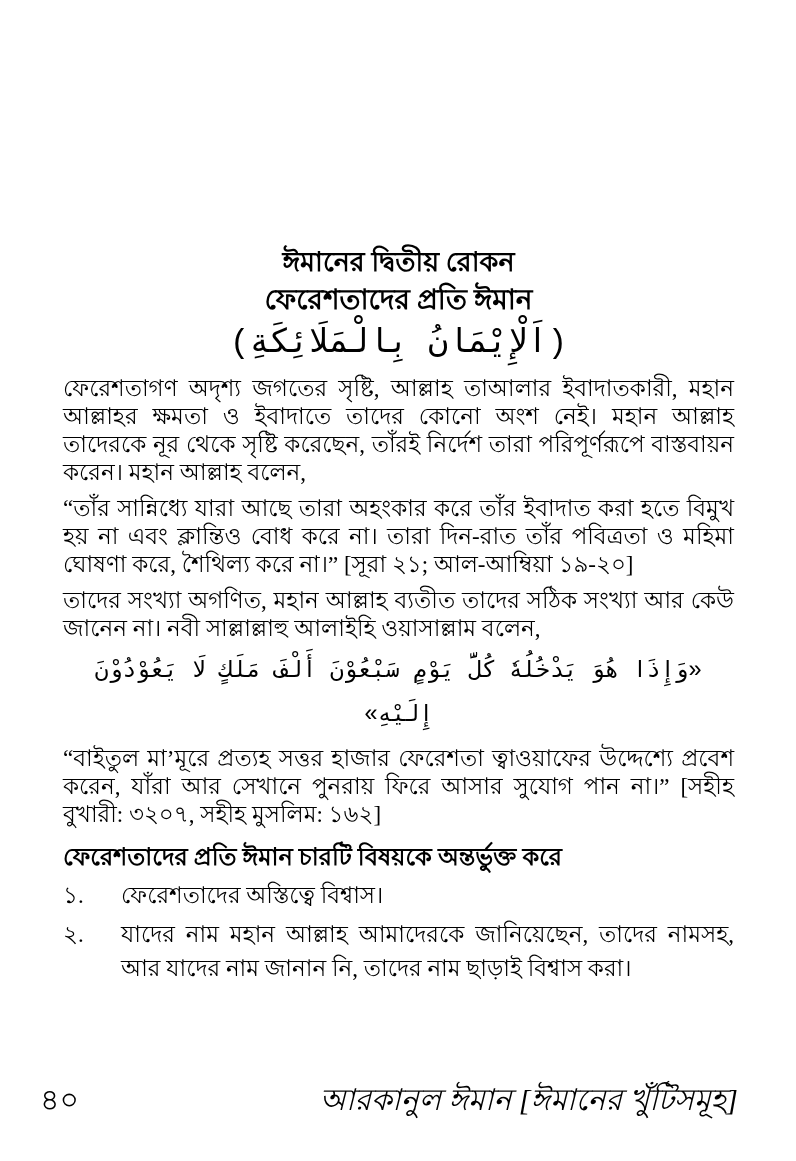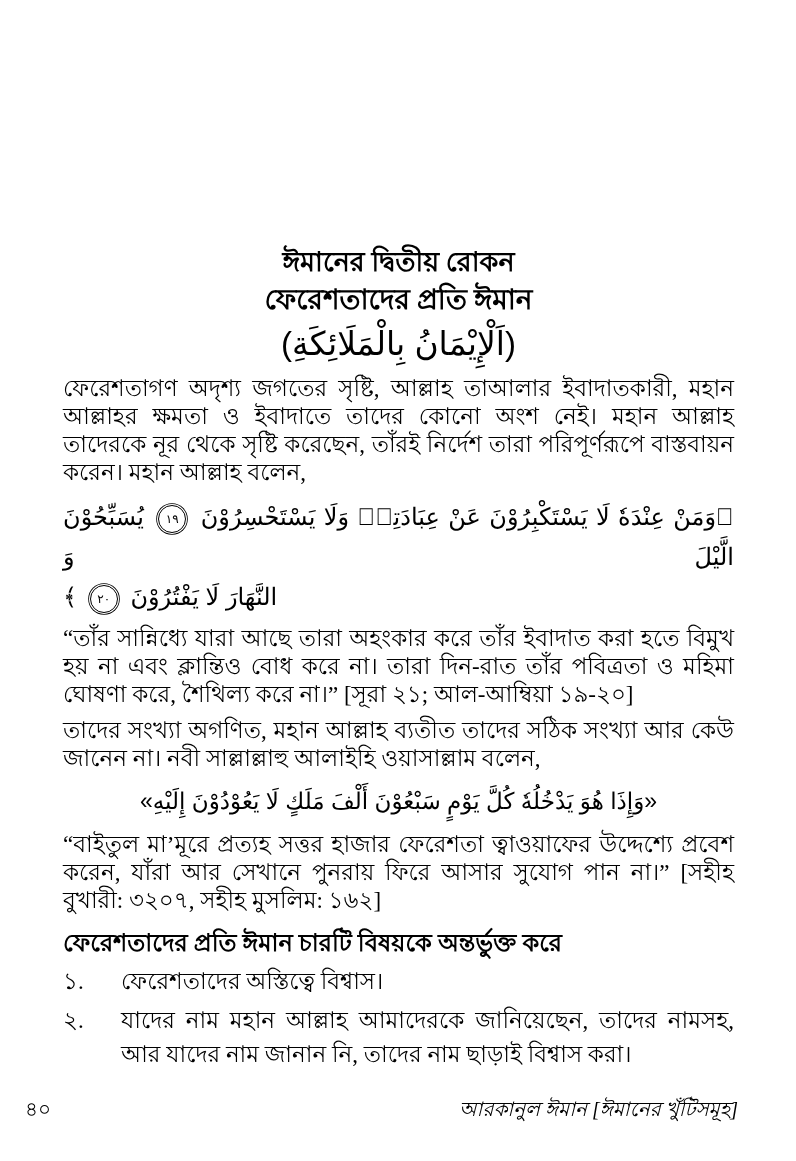--- a/index.html
+++ b/index.html
@@ -25,21 +25,21 @@
     text-align:center;
     font-size:27px; font-weight:bold;
     line-height:1.3;
   }
   .chapter-title {
     text-align:center;
     font-size:28px; font-weight:bold;
     line-height:1.25;
     margin-top:2px;
   }
-  .arabic { font-family:Liberation Sans, sans-serif; }
+  .arabic { font-family:Liberation Mono, monospace; }
   .arabic-chapter-title {
     text-align:center;
     font-size:33px;
     line-height:1.4;
     margin-top:4px;
     direction:rtl;
   }
   
   .bn-para {
     font-size:23px;
@@ -83,54 +83,42 @@
   .num-item {
     display:flex;
     font-size:23px; line-height:34px;
     margin-top:5px;
   }
   .num-item .num   { flex:0 0 52px; }
   .num-item .itext { flex:1; text-align:justify;margin-left:6px; }
   
   .footer {
     position:absolute;
-    left:25px; right:58px; bottom:34px;
+    left:40px; right:58px; bottom:34px;
     display:flex;
     justify-content:space-between;
     align-items:baseline;
-    font-size:20px;
+    font-size:30px;
   }
   .book-title { font-style:italic;margin-left:48px; }
 </style>
 </head>
 <body>
 
 <div class="page">
   <div class="content">
 
     <div class="kicker">ঈমানের দ্বিতীয় রোকন</div>
 
     <div class="chapter-title">ফেরেশতাদের প্রতি ঈমান</div>
 
     <div class="arabic arabic-chapter-title">(اَلْإِيْمَانُ بِالْمَلَائِكَةِ)</div>
 
     <p class="bn-para">ফেরেশতাগণ অদৃশ্য জগতের সৃষ্টি, আল্লাহ তাআলার ইবাদাতকারী, মহান আল্লাহর ক্ষমতা ও ইবাদাতে তাদের কোনো অংশ নেই। মহান আল্লাহ তাদেরকে নূর থেকে সৃষ্টি করেছেন, তাঁরই নির্দেশ তারা পরিপূর্ণরূপে বাস্তবায়ন করেন। মহান আল্লাহ বলেন,</p>
 
-    <div class="quran-verse">
-      <div class="arabic arabic-line justified" dir="rtl">
-        <span>﴿وَمَنْ عِنْدَهٗ لَا يَسْتَكْبِرُوْنَ عَنْ عِبَادَتِهٖ وَلَا يَسْتَحْسِرُوْنَ</span>
-        <span class="ayah-mark">١٩</span>
-        <span>يُسَبِّحُوْنَ الَّيْلَ وَ</span>
-      </div>
-      <div class="arabic arabic-line runout" dir="rtl">
-        <span>النَّهَارَ لَا يَفْتُرُوْنَ</span>
-        <span class="ayah-mark">٢٠</span>
-        <span>﴾</span>
-      </div>
-    </div>
 
     <p class="bn-para">“তাঁর সান্নিধ্যে যারা আছে তারা অহংকার করে তাঁর ইবাদাত করা হতে বিমুখ হয় না এবং ক্লান্তিও বোধ করে না। তারা দিন-রাত তাঁর পবিত্রতা ও মহিমা ঘোষণা করে, শৈথিল্য করে না।” [সূরা ২১; আল-আম্বিয়া ১৯-২০]</p>
 
     <p class="bn-para">তাদের সংখ্যা অগণিত, মহান আল্লাহ ব্যতীত তাদের সঠিক সংখ্যা আর কেউ জানেন না। নবী সাল্লাল্লাহু আলাইহি ওয়াসাল্লাম বলেন,</p>
 
     <div class="arabic hadith-arabic" dir="rtl">«وَإِذَا هُوَ يَدْخُلُهٗ كُلَّ يَوْمٍ سَبْعُوْنَ أَلْفَ مَلَكٍ لَا يَعُوْدُوْنَ إِلَيْهِ»</div>
 
     <p class="bn-para">“বাইতুল মা’মূরে প্রত্যহ সত্তর হাজার ফেরেশতা ত্বাওয়াফের উদ্দেশ্যে প্রবেশ করেন, যাঁরা আর সেখানে পুনরায় ফিরে আসার সুযোগ পান না।” [সহীহ বুখারী: ৩২০৭, সহীহ মুসলিম: ১৬২]</p>
 
     <div class="list-heading">ফেরেশতাদের প্রতি ঈমান চারটি বিষয়কে অন্তর্ভুক্ত করে</div>

